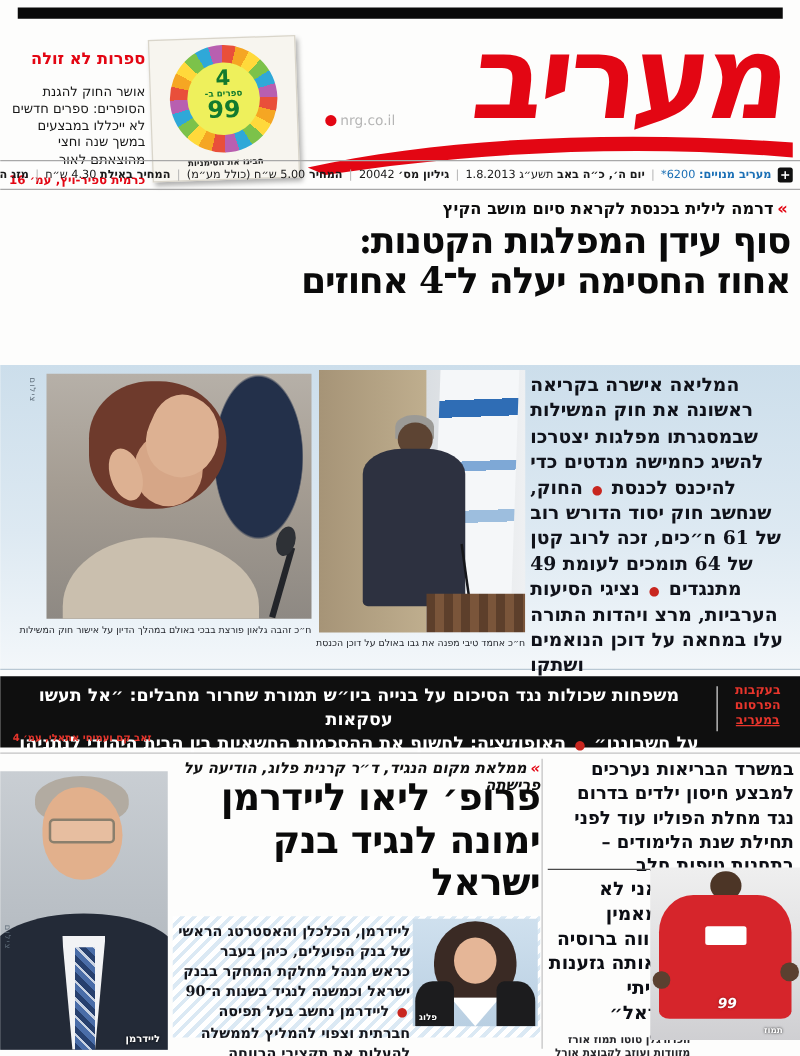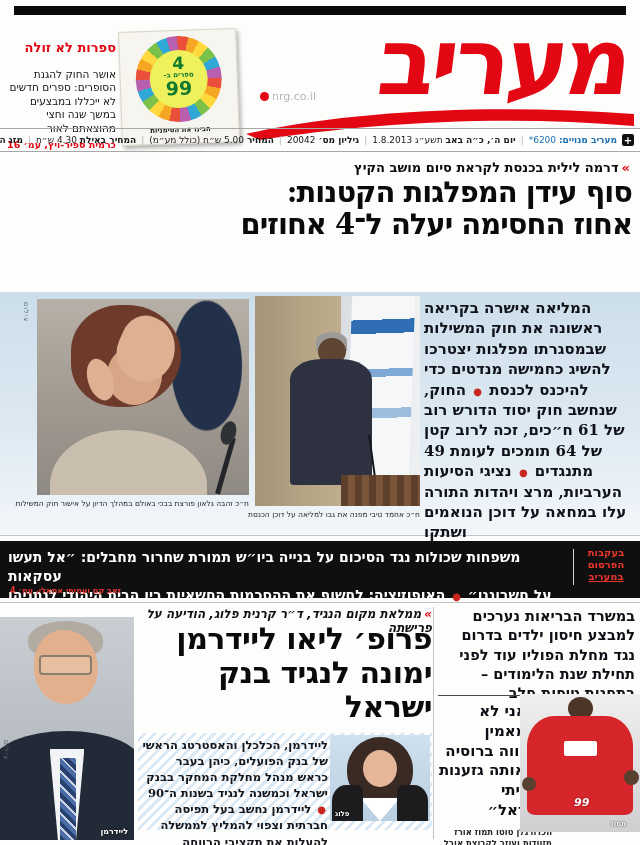--- a/index.html
+++ b/index.html
@@ -83,21 +83,21 @@
                 font-size:15px;line-height:1.36;color:#10121a;}
   .bullet{color:#c8261f;font-size:10px;margin:0 2px;}
   .lead-byline{color:#e30613;font-size:13px;font-weight:bold;margin-top:5px;}
 
   
   .strip{position:absolute;top:541px;left:0;right:0;height:57px;background:#0f0f0f;}
   .strip-label{position:absolute;right:6px;top:6px;width:56px;text-align:center;color:#e8352c;
                font-weight:bold;font-size:10px;line-height:1.18;}
   .strip-label .u{text-decoration:underline;}
   .strip-sep{position:absolute;right:66px;top:8px;bottom:13px;width:1px;background:#d8d8d8;}
-  .strip-main{position:absolute;right:74px;left:8px;top:7px;text-align:left;color:#fff;font-weight:bold;
+  .strip-main{position:absolute;right:74px;left:8px;top:7px;text-align:center;color:#fff;font-weight:bold;
               font-size:14px;line-height:1.35;}
   .strip-byline{position:absolute;left:10px;bottom:3px;color:#e8352c;font-size:8px;font-weight:bold;}
 
   .hr1{position:absolute;top:602px;left:0;right:0;height:1px;background:#c2c2c2;}
   .vline{position:absolute;left:433px;top:607px;height:232px;width:1px;background:#c2c2c2;}
 
   
   .bank-kicker{position:absolute;top:607px;left:138px;width:294px;text-align:right;font-size:12px;
                font-weight:bold;font-style:italic;color:#101010;}
   .bank-headline{position:absolute;top:622px;left:138px;width:294px;text-align:right;font-weight:bold;
@@ -226,21 +226,21 @@
     <div class="cap" style="left:37px;top:207px;width:212px;">ח״כ זהבה גלאון פורצת בבכי באולם במהלך הדיון על אישור חוק המשילות</div>
 
     <div class="photo ph-tibi">
       <div class="t-flag"></div>
       <div class="t-hair"></div>
       <div class="t-head"></div>
       <div class="t-body"></div>
       <div class="t-mic"></div>
       <div class="t-podium"></div>
     </div>
-    <div class="cap" style="left:255px;top:218px;width:165px;">ח״כ אחמד טיבי מפנה את גבו למליאה על דוכן הכנסת</div>
+    <div class="cap" style="left:255px;top:218px;width:165px;">ח״כ אחמד טיבי מפנה את גבו באולם על דוכן הכנסת</div>
 
     <div class="lead-summary serif">
       <span>המליאה אישרה בקריאה ראשונה את חוק המשילות שבמסגרתו מפלגות יצטרכו להשיג כחמישה מנדטים כדי להיכנס לכנסת</span>
       <span class="bullet">●</span>
       <span>החוק, שנחשב חוק יסוד הדורש רוב של 61 ח״כים, זכה לרוב קטן של 64 תומכים לעומת 49 מתנגדים</span>
       <span class="bullet">●</span>
       <span>נציגי הסיעות הערביות, מרצ ויהדות התורה עלו במחאה על דוכן הנואמים ושתקו</span>
       <div class="lead-byline">אריק בנדר, עמ׳ 2־3</div>
     </div>
   </div>

